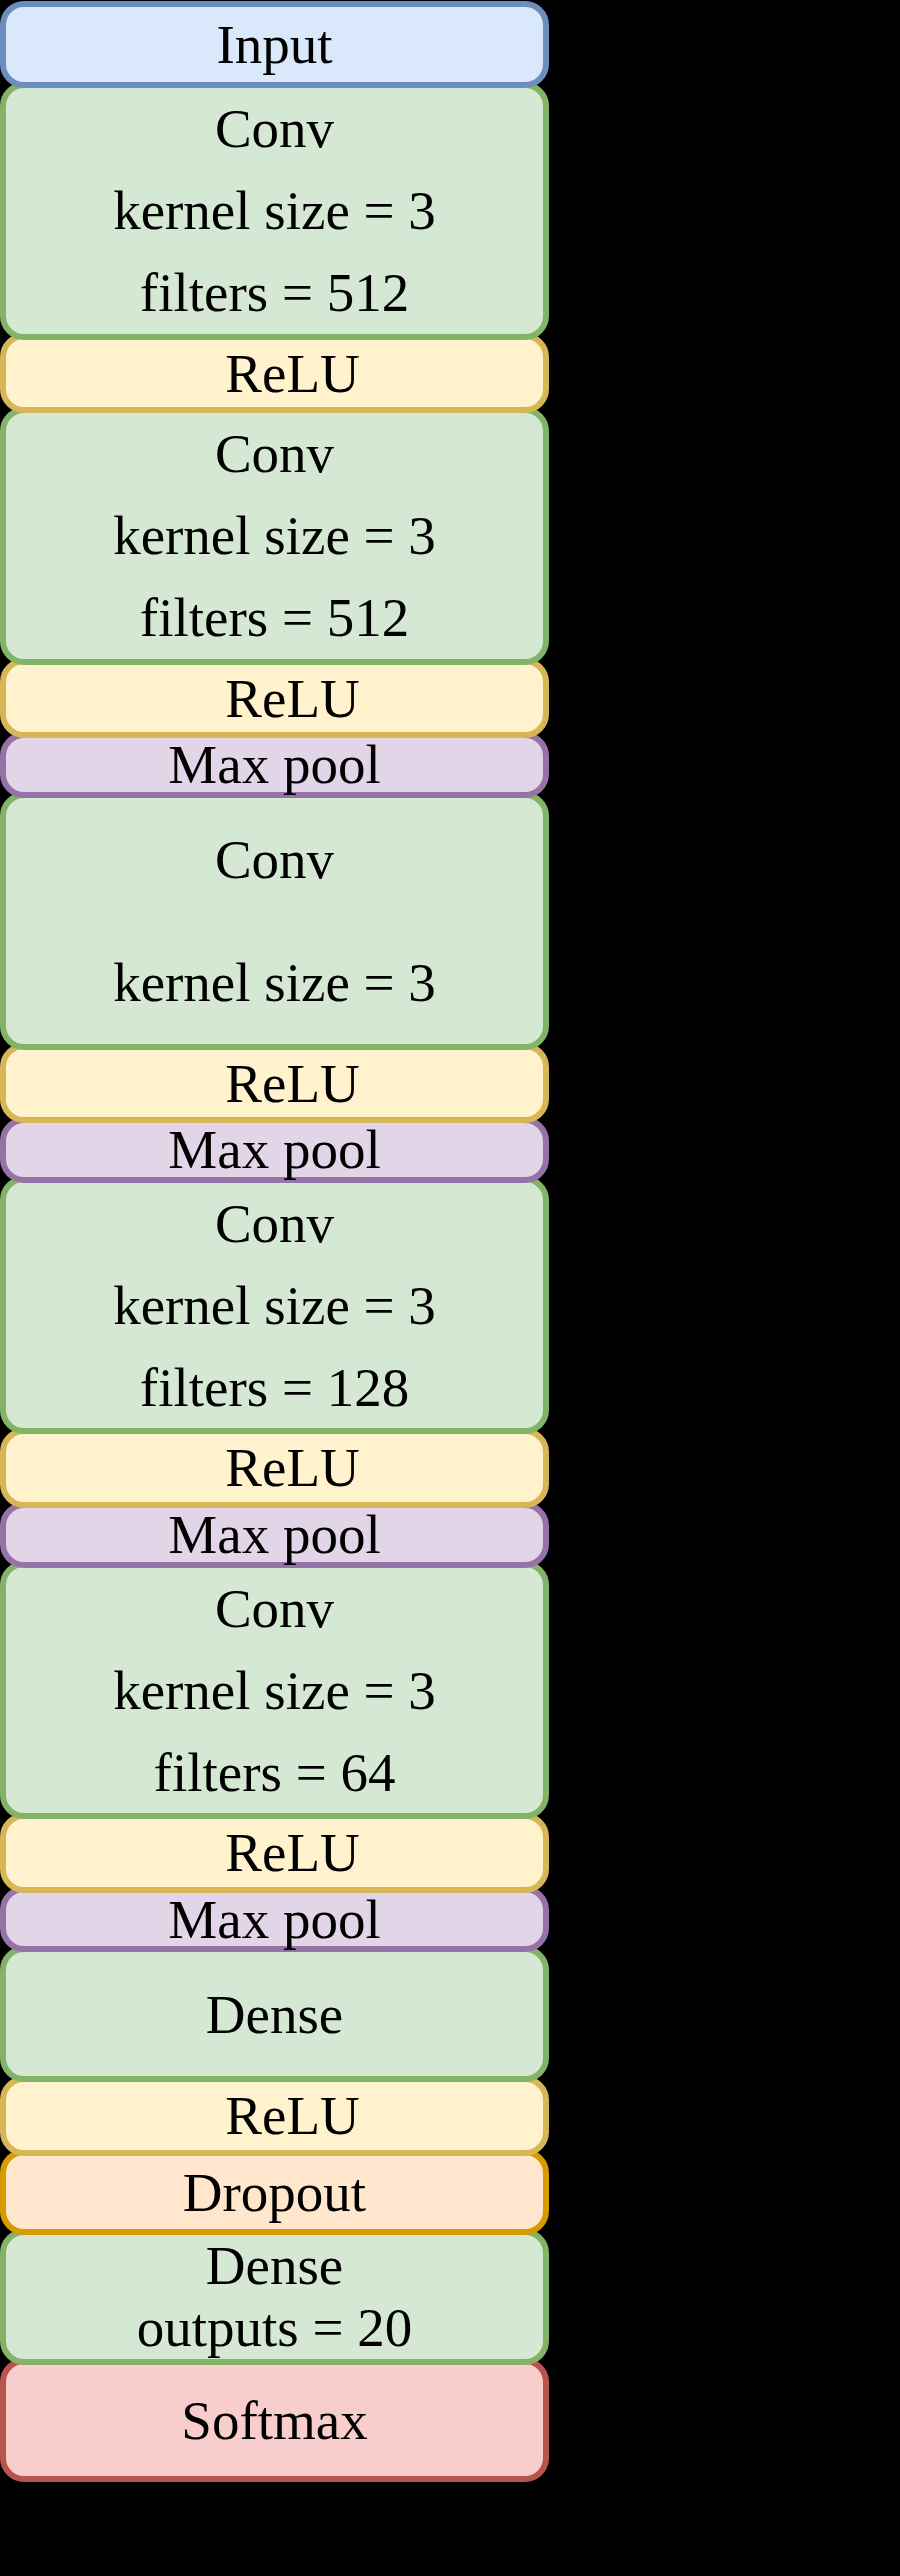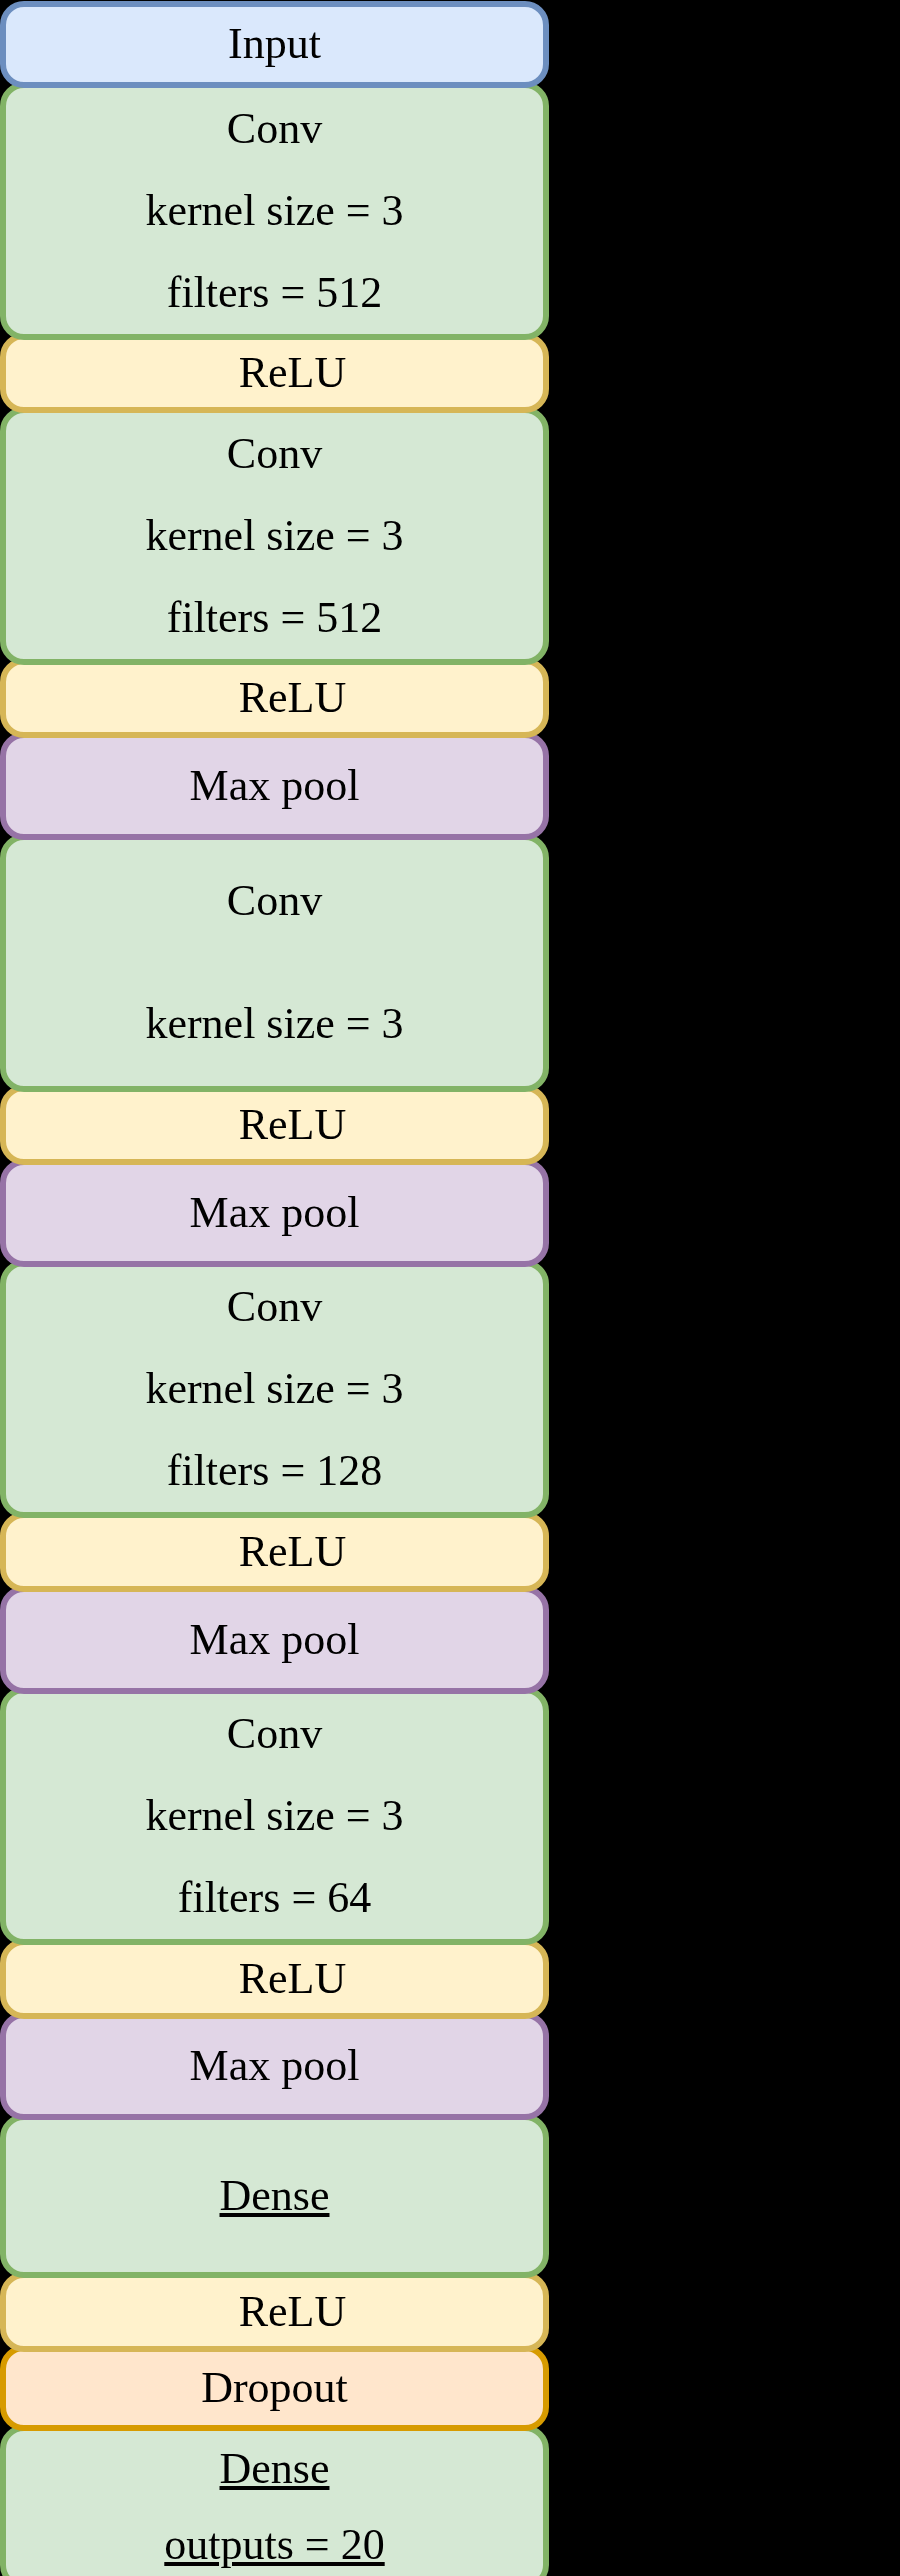--- a/index.html
+++ b/index.html
@@ -34,30 +34,30 @@
     align-items: stretch;
   }
   .layer + .layer {
     margin-top: -6.4px; 
   }
   .layer-line {
     flex: 1 1 0;
     display: flex;
     align-items: center;
     justify-content: center;
-    font-size: 44px;
+    font-size: 55px;
     line-height: 1;
     white-space: nowrap;
   }
   
   .kind-input   { height: 87px;  }
   .kind-conv    { height: 258px; }
   .kind-relu    { height: 80px; padding-left: 36px;  }
-  .kind-maxpool { height: 108px;  }
-  .kind-dense   { height: 164px; text-decoration: underline; }
+  .kind-maxpool { height: 66px;  }
+  .kind-dense   { height: 136px; }
   .kind-dropout { height: 86px;  }
   .kind-softmax { height: 124px; }
 </style>
 </head>
 <body>
 
 <div class="canvas">
   <div class="layer-stack">
       <div class="layer kind-input" style="z-index: 100; background-color: rgb(218, 232, 252); border-color: rgb(108, 142, 191);">
         <div class="layer-line">Input</div>

